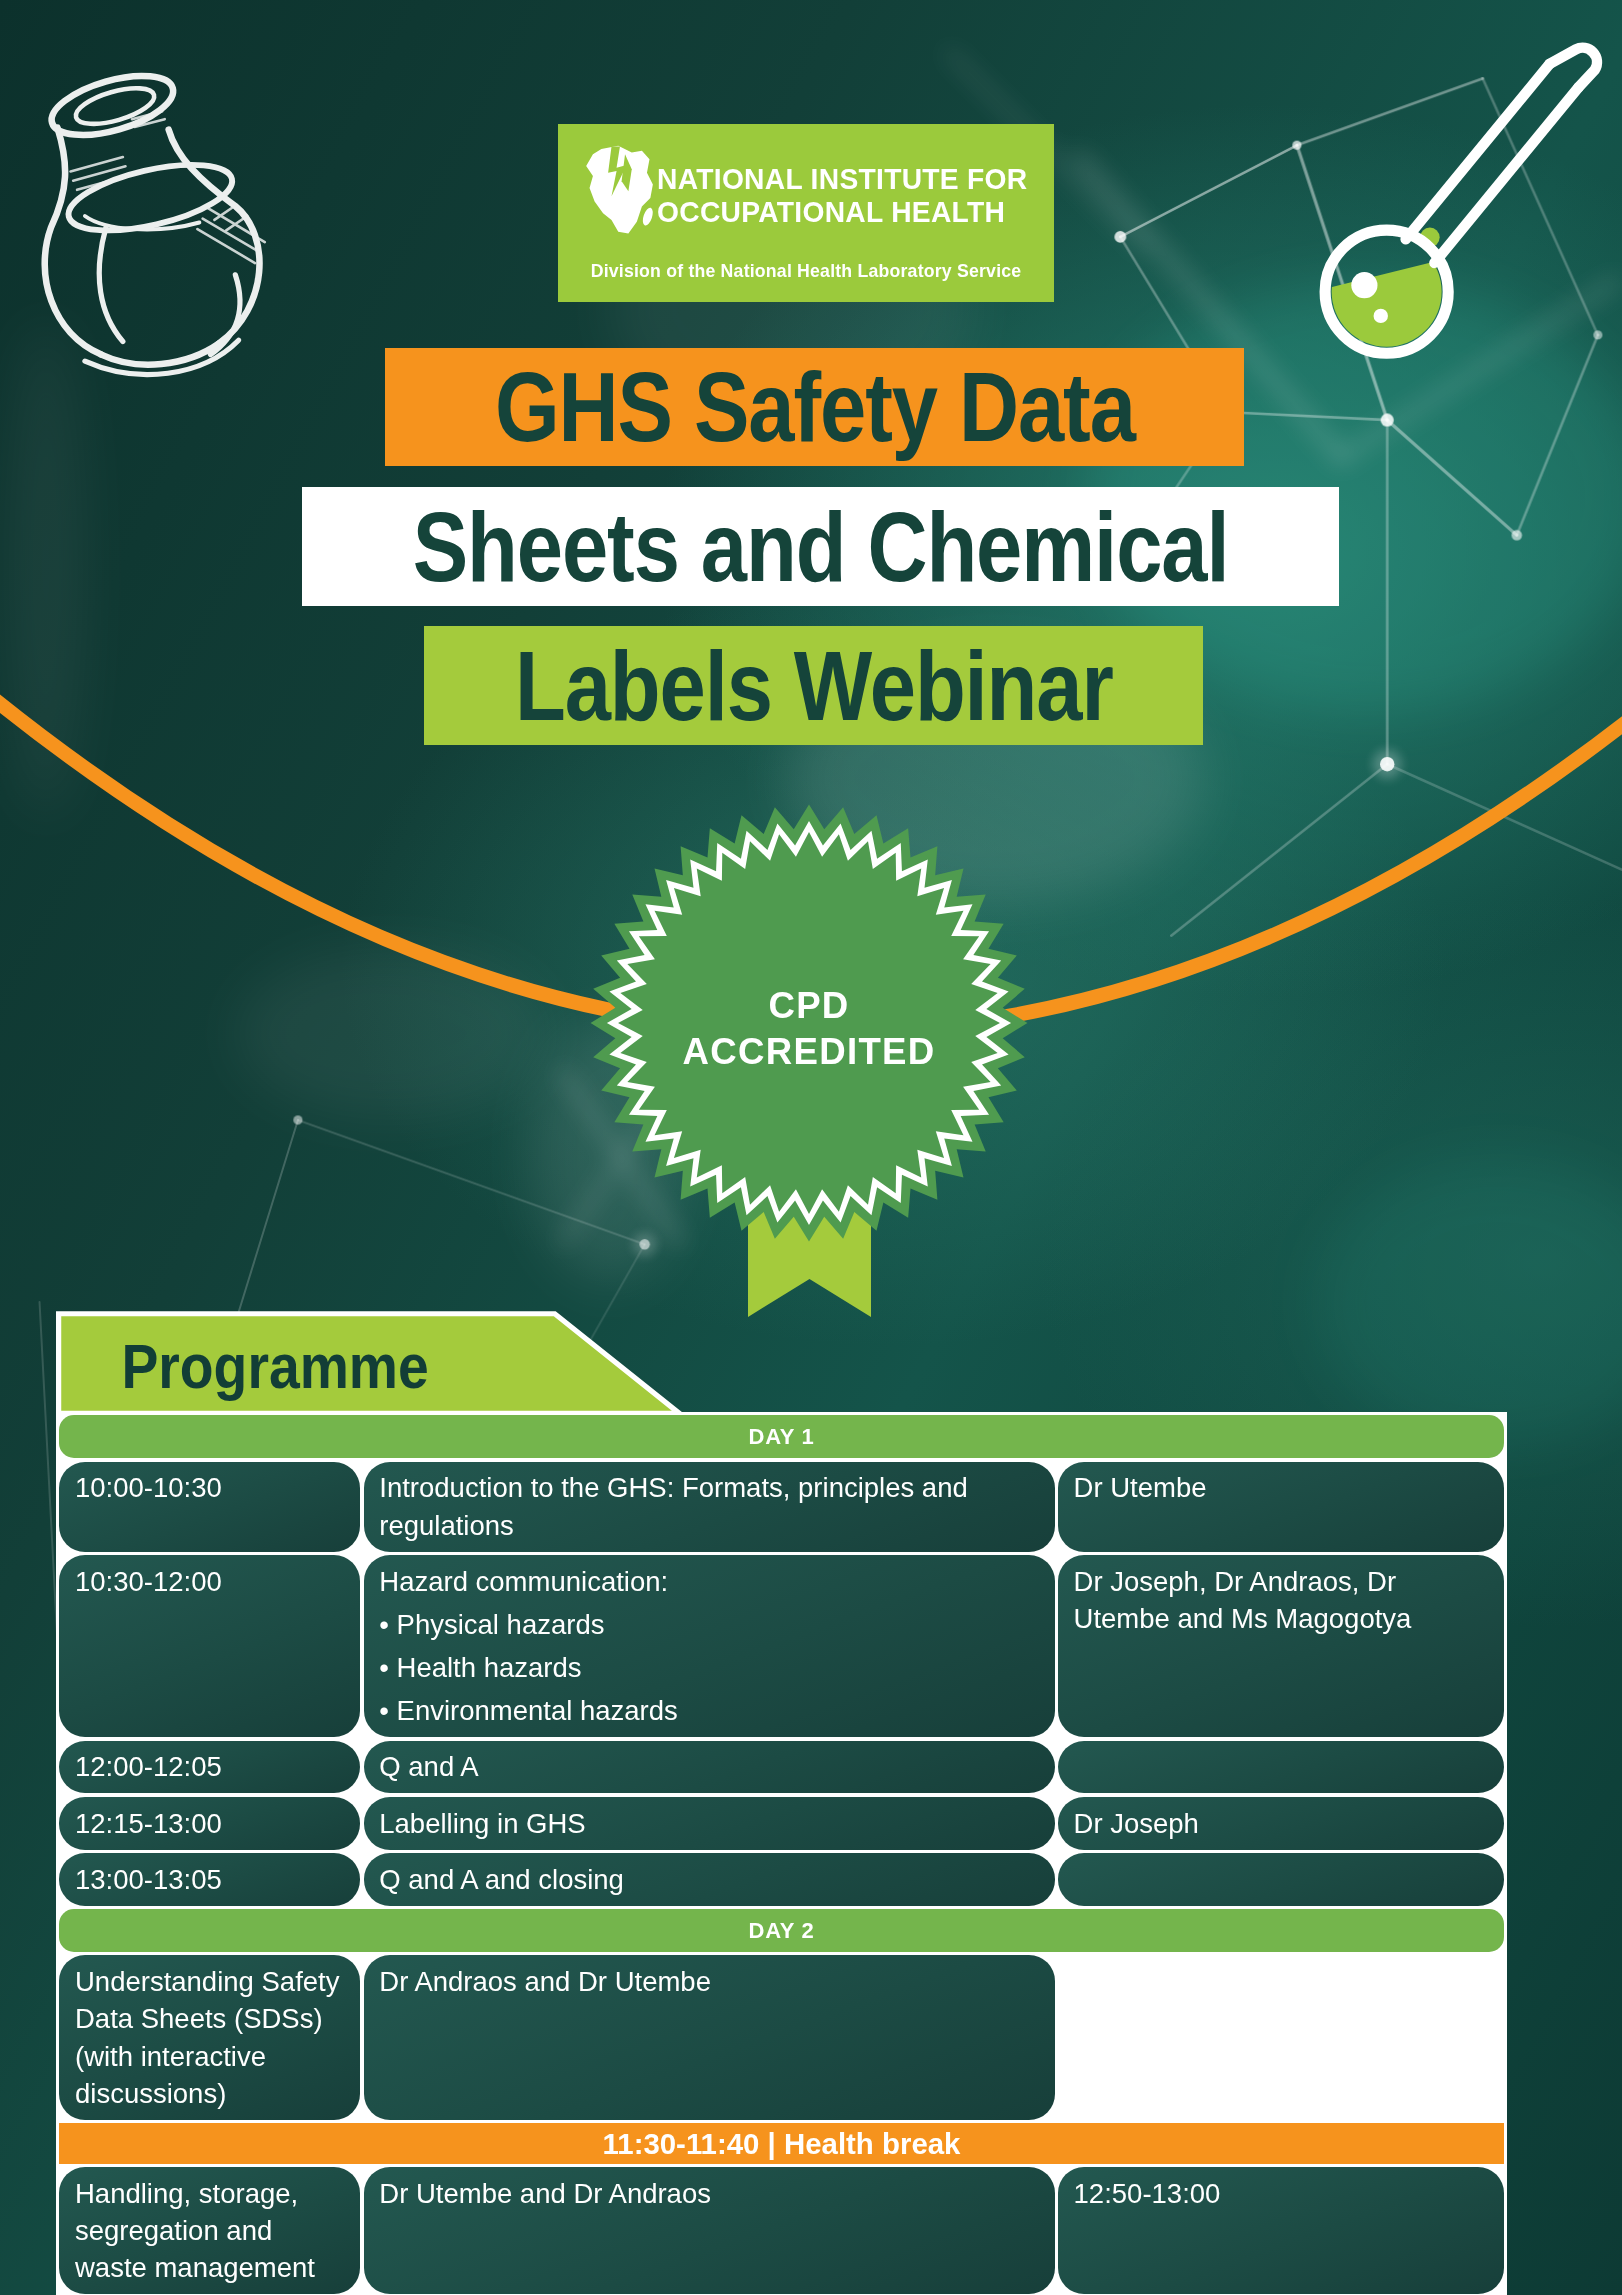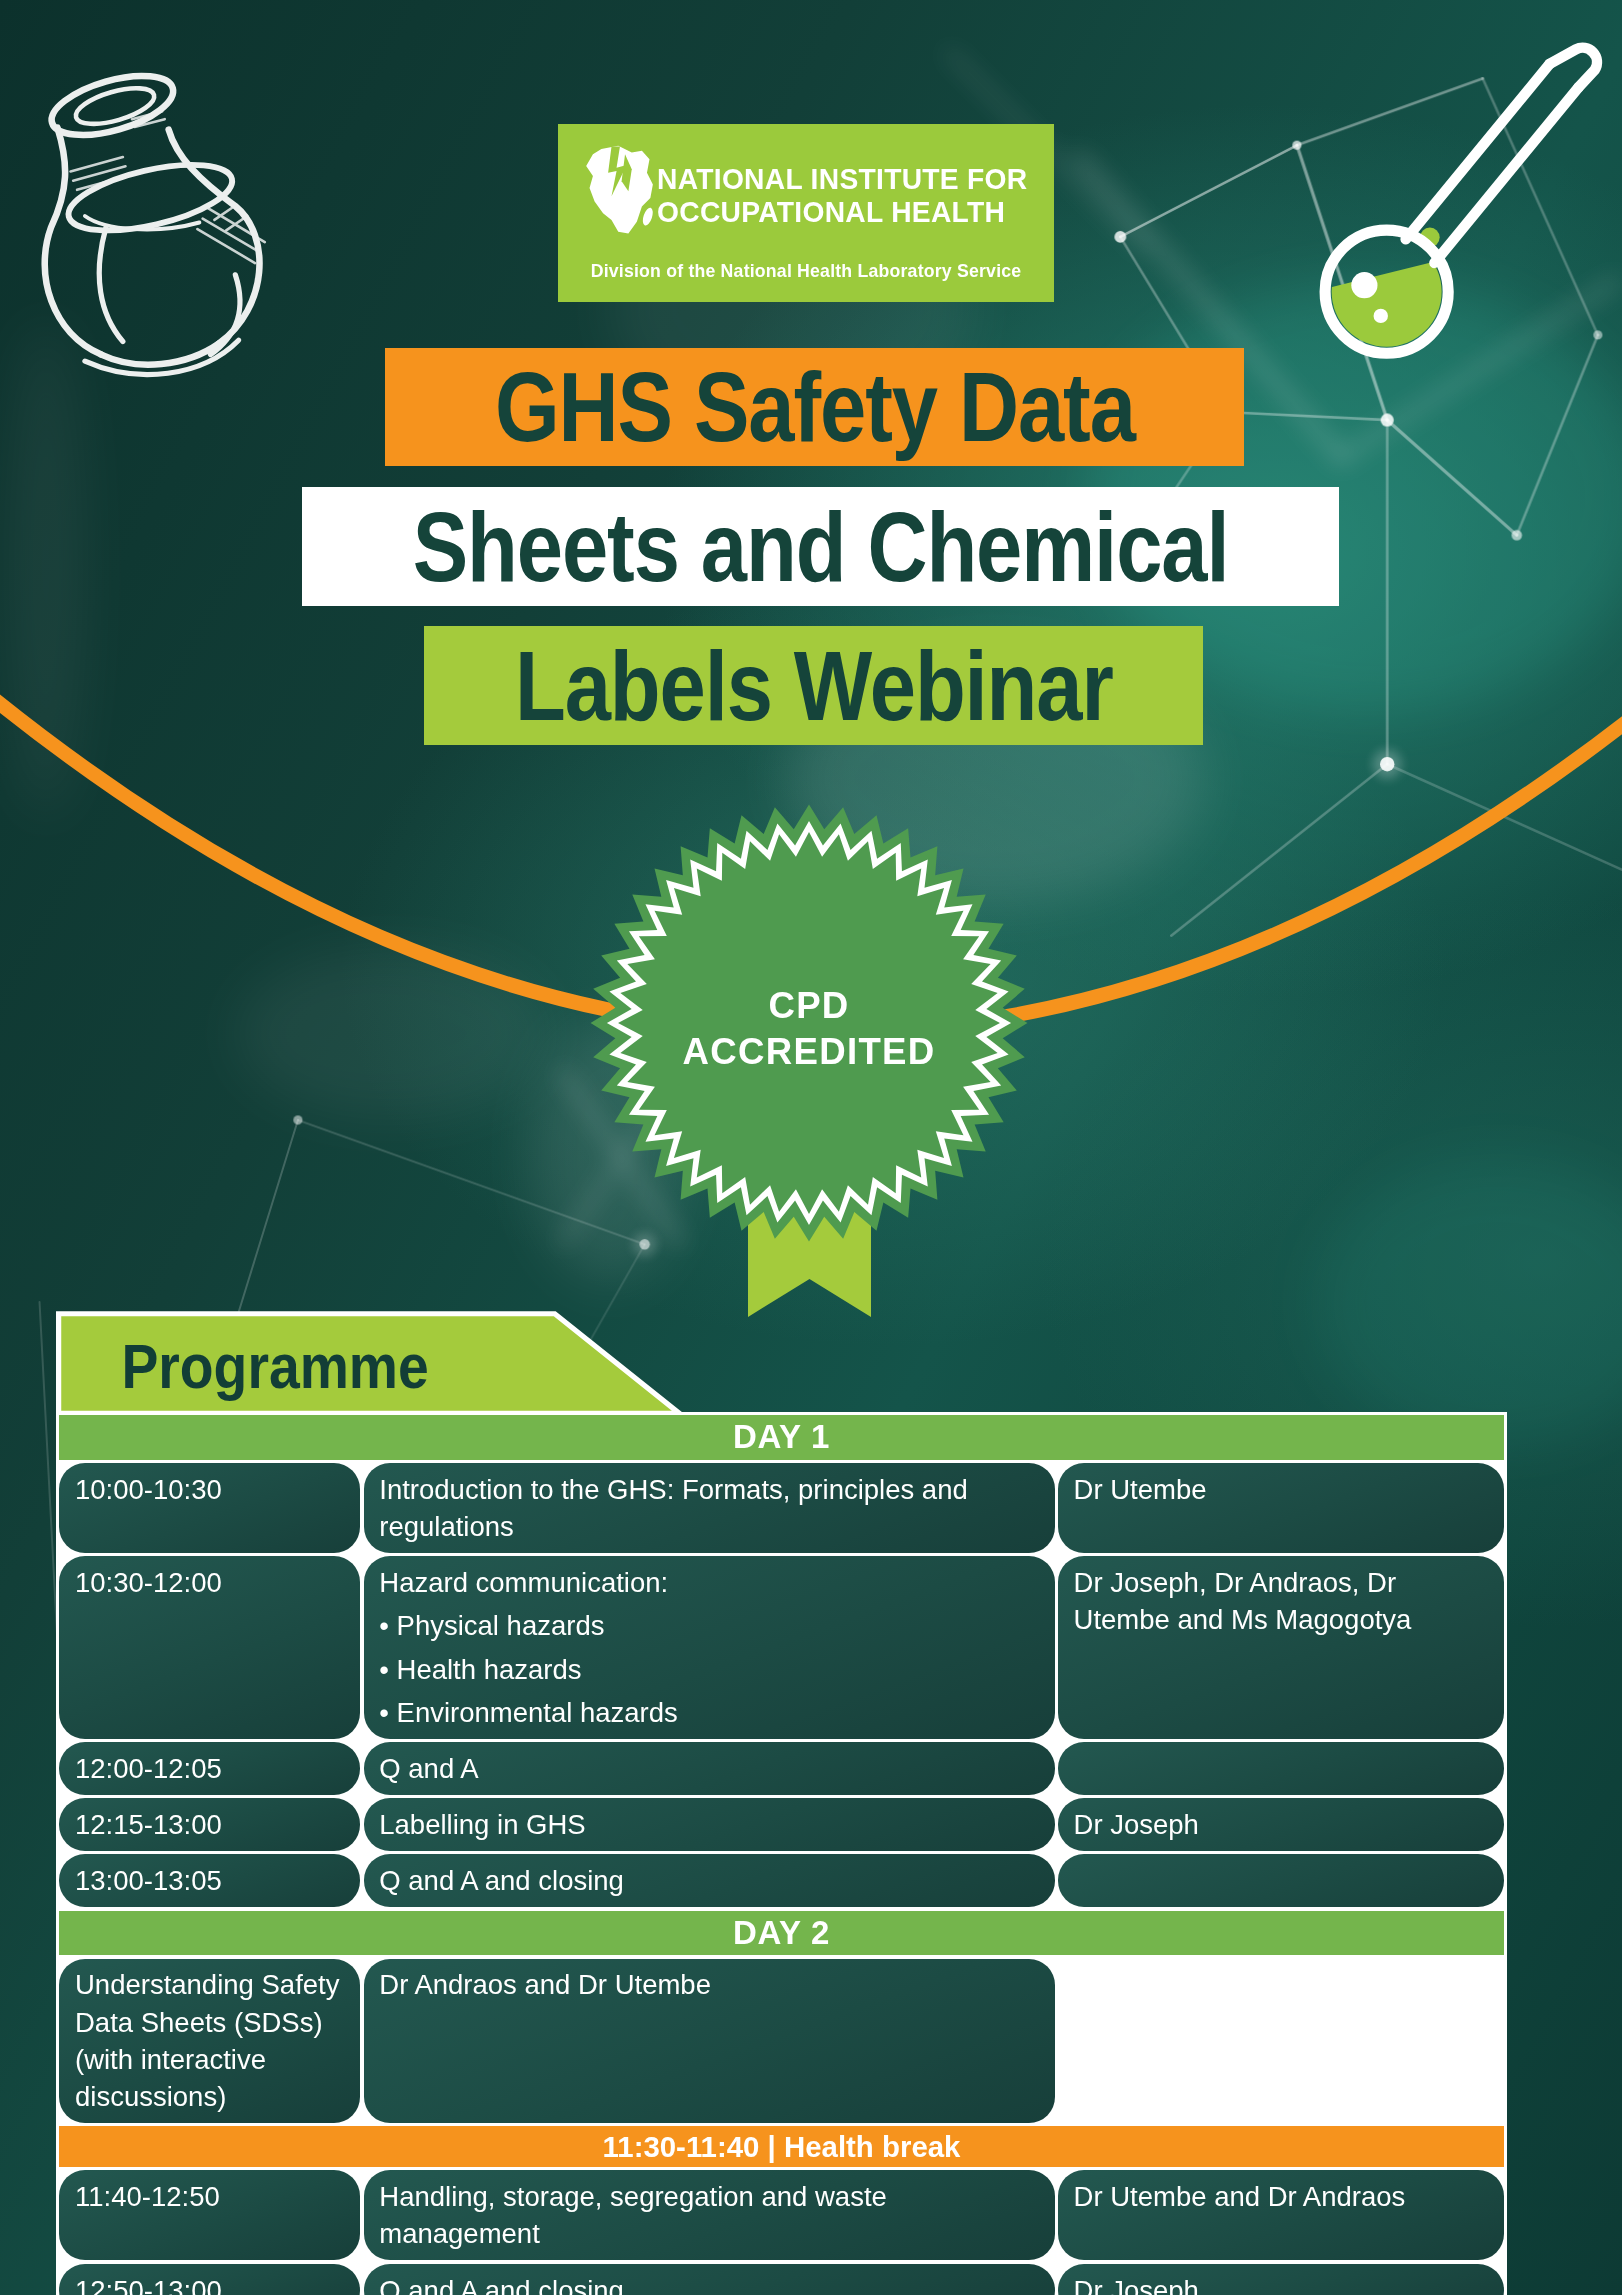--- a/index.html
+++ b/index.html
@@ -55,21 +55,21 @@
   .prog-table{
     left:56px;top:1412px;width:1451px;z-index:6;
     background:#ffffff;padding:3.3px;box-sizing:border-box;
     display:grid;grid-template-columns:301px 691px 1fr;gap:3.3px;
     color:#fff;font-size:27.5px;line-height:1.35;
   }
   .cell{background:linear-gradient(160deg,#235850 0%,#1C4B44 55%,#173F3A 100%);padding:7.9px 15.7px;border-radius:26px;}
   .row-day{
     grid-column:1 / -1;background:#74B54C;min-height:43px;
     display:flex;align-items:center;justify-content:center;
-    font-weight:700;font-size:33px;letter-spacing:0.7px;color:#fff;
+    font-weight:700;font-size:22px;letter-spacing:0.7px;color:#fff;border-radius:15px;
   }
   .row-break{
     grid-column:1 / -1;background:#F6931D;min-height:41px;
     display:flex;align-items:center;justify-content:center;
     font-weight:700;font-size:29.4px;color:#fff;
   }
   .topic-line + .topic-line{margin-top:6px;}
 
   
   .chalk{opacity:.92;}
@@ -269,21 +269,20 @@
       <div class="cell">
         <div class="topic-line">Q and A and closing</div>
       </div>
       <div class="cell"></div>
       <div class="row-day">DAY 2</div>
       <div class="cell">
         <div class="topic-line">Understanding Safety Data Sheets (SDSs) (with interactive discussions)</div>
       </div>
       <div class="cell">Dr Andraos and Dr Utembe</div>
       <div class="row-break">11:30-11:40 | Health break</div>
-      <div class="cell">11:40-12:50</div>
       <div class="cell">
         <div class="topic-line">Handling, storage, segregation and waste management</div>
       </div>
       <div class="cell">Dr Utembe and Dr Andraos</div>
       <div class="cell">12:50-13:00</div>
       <div class="cell">
         <div class="topic-line">Q and A and closing</div>
       </div>
       <div class="cell">Dr Joseph</div>
     </div>

